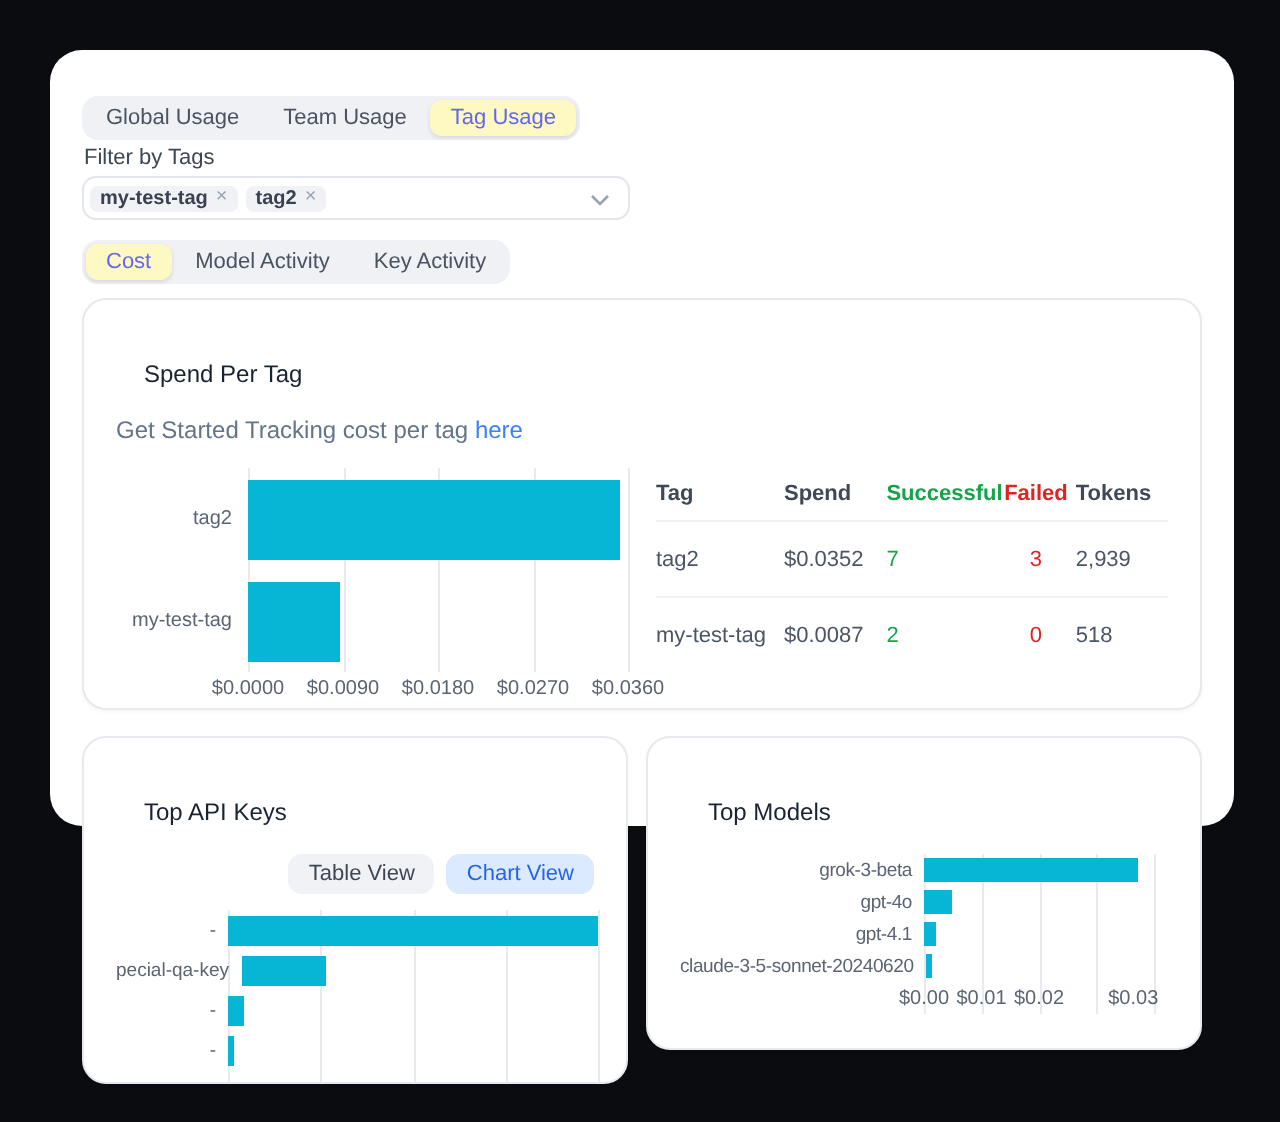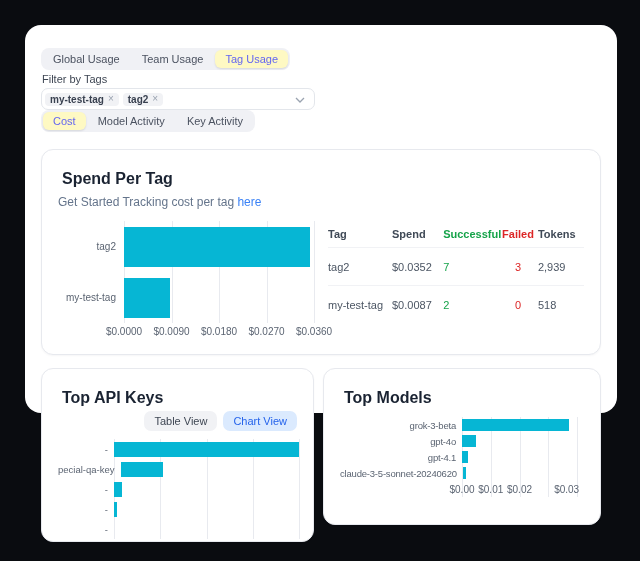--- a/index.html
+++ b/index.html
@@ -12,21 +12,21 @@
   .app-card{
     position:absolute;left:25px;top:25px;width:592px;height:388px;
     background:#ffffff;border-radius:16px;box-sizing:border-box;
   }
   
   .tabbar{
     position:absolute;display:inline-flex;align-items:center;
     background:#f0f1f5;border-radius:8px;padding:2px;gap:2px;
   }
   .tabbar1{left:16px;top:23px;}
-  .tabbar2{left:16px;top:85px;}
+  .tabbar2{left:16px;top:95px;}
   .tab{
     border:none;background:transparent;font-family:"Liberation Sans",sans-serif;
     font-size:11px;font-weight:500;color:#4b5260;padding:3px 10px;border-radius:6px;cursor:pointer;
     white-space:nowrap;
   }
   .tab.active{background:#fef9c3;color:#6366f1;box-shadow:0 1px 2px rgba(16,24,40,.12);}
   
   .filter-label{position:absolute;left:17px;top:48px;font-size:11px;color:#3e4653;}
   .tag-select{
     position:absolute;left:16px;top:63px;width:274px;height:22px;box-sizing:border-box;
@@ -40,21 +40,21 @@
   .chip-x{color:#9aa3b0;font-weight:400;cursor:pointer;font-size:10px;line-height:10px;}
   .select-chevron{position:absolute;right:9px;top:8px;line-height:0;}
   
   .card{
     position:absolute;background:#fff;border:1px solid #e7e9ee;border-radius:12px;
     box-shadow:0 1px 2px rgba(16,24,40,.04);padding:16px;box-sizing:border-box;overflow:hidden;
   }
   .spend-card{left:16px;top:124px;width:560px;height:206px;}
   .apikeys-card{left:16px;top:343px;width:273px;height:174px;}
   .models-card{left:298px;top:343px;width:278px;height:157px;}
-  .card-title{margin:4px;font-size:16px;font-weight:700;color:#1a2332;}
+  .card-title{margin:14px;font-size:12px;font-weight:400;color:#1a2332;}
   .subtitle{margin:7px 0 0;font-size:12px;color:#64748b;}
   .subtitle a{color:#3b82f6;text-decoration:none;cursor:pointer;}
   
   .spend-content{display:flex;margin-top:12px;}
   .hchart{position:relative;}
   .gridbox{position:absolute;}
   .gl{position:absolute;top:0;bottom:0;width:1px;background:#e8eaef;}
   .crow{display:flex;align-items:center;position:relative;}
   .clabel{display:flex;justify-content:flex-end;align-items:center;box-sizing:border-box;
     padding-right:8px;font-size:10px;color:#5b6472;white-space:nowrap;overflow:visible;}

